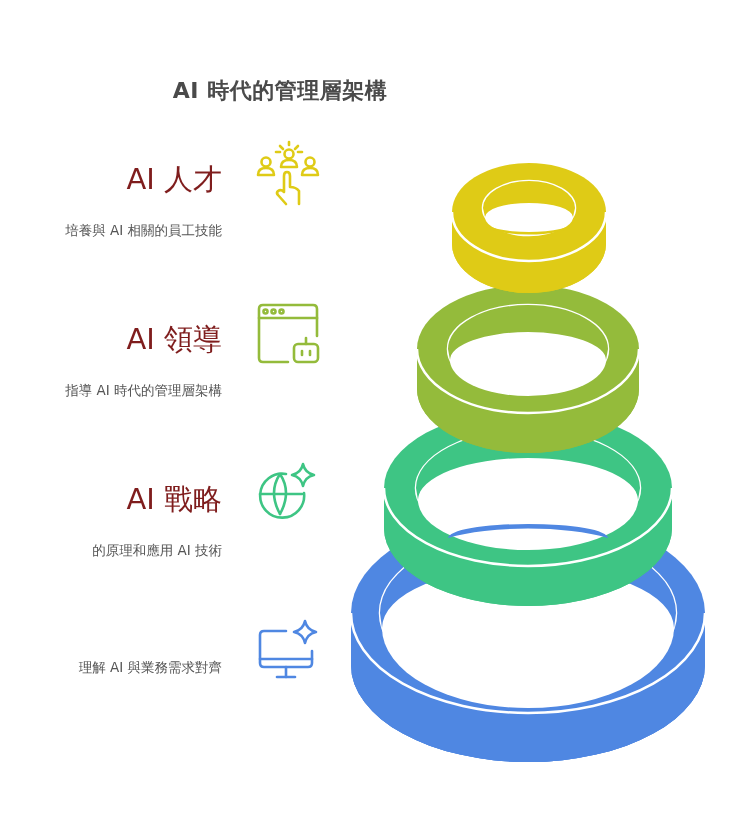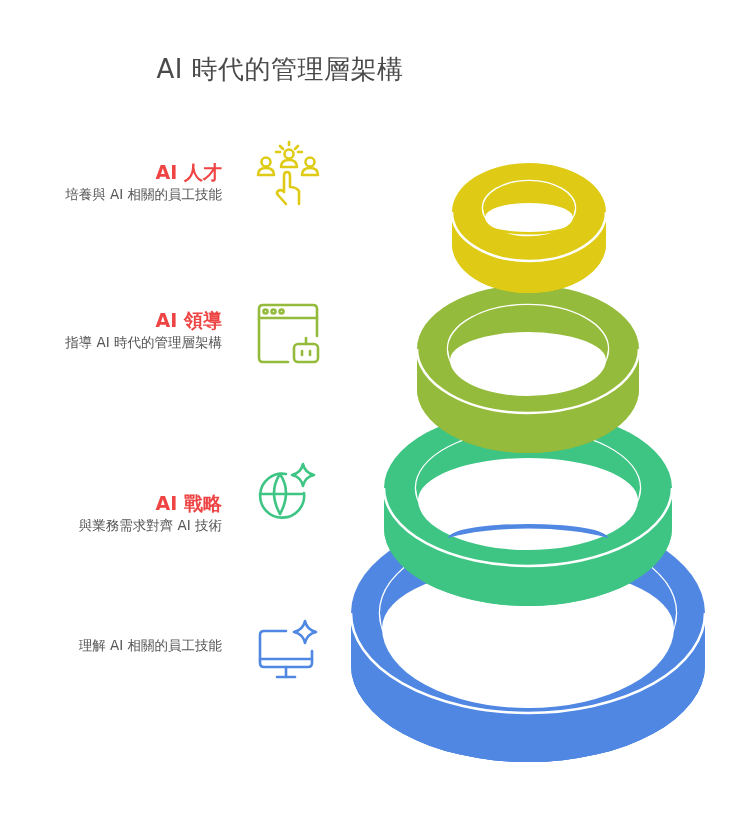--- a/index.html
+++ b/index.html
@@ -1,20 +1,20 @@
 <!DOCTYPE html>
 <html><head>
 <meta charset="utf-8">
 <style>
   html, body { margin: 0; padding: 0; background: #ffffff; }
   body { width: 740px; height: 829px; position: relative; overflow: hidden; font-family: "DejaVu Sans", "Liberation Sans", sans-serif; }
-  .title { position: absolute; left: 0; width: 560px; top: 52px; text-align: center; font-size: 26px; font-weight: normal; color: #4a4a4a; letter-spacing: 0.5px; }
+  .title { position: absolute; left: 0; width: 560px; top: 76px; text-align: center; font-size: 22px; font-weight: bold; color: #4a4a4a; letter-spacing: 0.5px; }
   .level { position: absolute; right: 518px; text-align: right; }
-  .level .heading { font-size: 19px; font-weight: bold; color: #ef4444; white-space: nowrap; }
-  .level .desc { font-size: 13.5px; color: #555555; white-space: nowrap; }
+  .level .heading { font-size: 29px; font-weight: normal; color: #7f1d1d; white-space: nowrap; }
+  .level .desc { font-size: 13.5px; color: #555555; margin-top: 22px; white-space: nowrap; }
   .icon { position: absolute; left: 252px; width: 70px; height: 70px; }
   .rings { position: absolute; left: 0; top: 0; }
 </style>
 </head>
 <body>
 
 <div class="title">AI 時代的管理層架構</div>
 
 <div class="level" style="top:160px;">
   <div class="heading">AI 人才</div>
@@ -28,50 +28,50 @@
     <line x1="46" y1="12" x2="50" y2="12"></line>
   <circle cx="37" cy="14" r="4.5"></circle>
   <path d="M29 27 q0 -7 8 -7 q8 0 8 7 z"></path>
   <circle cx="14" cy="22" r="4.5"></circle>
   <path d="M6 35 q0 -7 8 -7 q8 0 8 7 z"></path>
   <circle cx="58" cy="22" r="4.5"></circle>
   <path d="M50 35 q0 -7 8 -7 q8 0 8 7 z"></path>
   <path d="M32 52 V36 q0 -4 3 -4 q3 0 3 4 V47 q6 0 9 4 V64 M32 52 q-3 -3 -6 -1 q-2 2 0 4 L34 64"></path>
 </svg>
 
-<div class="level" style="top:308px;text-align:right;">
+<div class="level" style="top:320px;text-align:right;">
   <div class="heading">AI 領導</div>
   <div class="desc">指導 AI 時代的管理層架構</div>
 </div>
 <svg class="icon" style="top:298px;" viewBox="0 0 70 70" fill="none" stroke="#94BB3B" stroke-width="2.6" stroke-linecap="round" stroke-linejoin="round">
   <path d="M36 64 H11 q-4 0 -4 -4 V11 q0 -4 4 -4 H61 q4 0 4 4 V38"></path>
   <line x1="7" y1="20" x2="65" y2="20"></line>
   <circle cx="13.5" cy="13.5" r="2"></circle>
     <circle cx="21.5" cy="13.5" r="2"></circle>
     <circle cx="29.5" cy="13.5" r="2"></circle>
   <rect x="42" y="46" width="24" height="18" rx="4"></rect>
   <line x1="54" y1="40" x2="54" y2="46"></line>
   <line x1="50" y1="53" x2="50" y2="57"></line>
     <line x1="58" y1="53" x2="58" y2="57"></line>
 </svg>
 
-<div class="level" style="top:491px;">
+<div class="level" style="top:480px;">
   <div class="heading">AI 戰略</div>
-  <div class="desc">與業務需求對齊 AI 技術</div>
+  <div class="desc">的原理和應用 AI 技術</div>
 </div>
 <svg class="icon" style="top:458px;" viewBox="0 0 70 70" fill="none" stroke="#3EC584" stroke-width="2.6" stroke-linecap="round" stroke-linejoin="round">
   <path d="M34 16 A22 22 0 1 0 52 35"></path>
   <path d="M28 16 q-12 18 0 40"></path>
   <path d="M28 16 q12 18 0 40"></path>
   <line x1="8" y1="36" x2="50" y2="36"></line>
   <path d="M51 6 q2 9 11 11 q-9 2 -11 11 q-2 -9 -11 -11 q9 -2 11 -11 z"></path>
 </svg>
 
 <div class="level" style="top:637px;">
-  <div class="desc">理解 AI 相關的員工技能</div>
+  <div class="desc">理解 AI 與業務需求對齊</div>
 </div>
 <svg class="icon" style="top:615px;" viewBox="0 0 70 70" fill="none" stroke="#4F87E2" stroke-width="2.6" stroke-linecap="round" stroke-linejoin="round">
   <path d="M34 16 H12 q-4 0 -4 4 V48 q0 4 4 4 H56 q4 0 4 -4 V36"></path>
   <line x1="8" y1="44" x2="60" y2="44"></line>
   <line x1="34" y1="52" x2="34" y2="62"></line>
   <line x1="25" y1="62" x2="43" y2="62"></line>
   <path d="M53 6 q2 9 11 11 q-9 2 -11 11 q-2 -9 -11 -11 q9 -2 11 -11 z"></path>
 </svg>
 
 <svg class="rings" width="740" height="829" viewBox="0 0 740 829">

